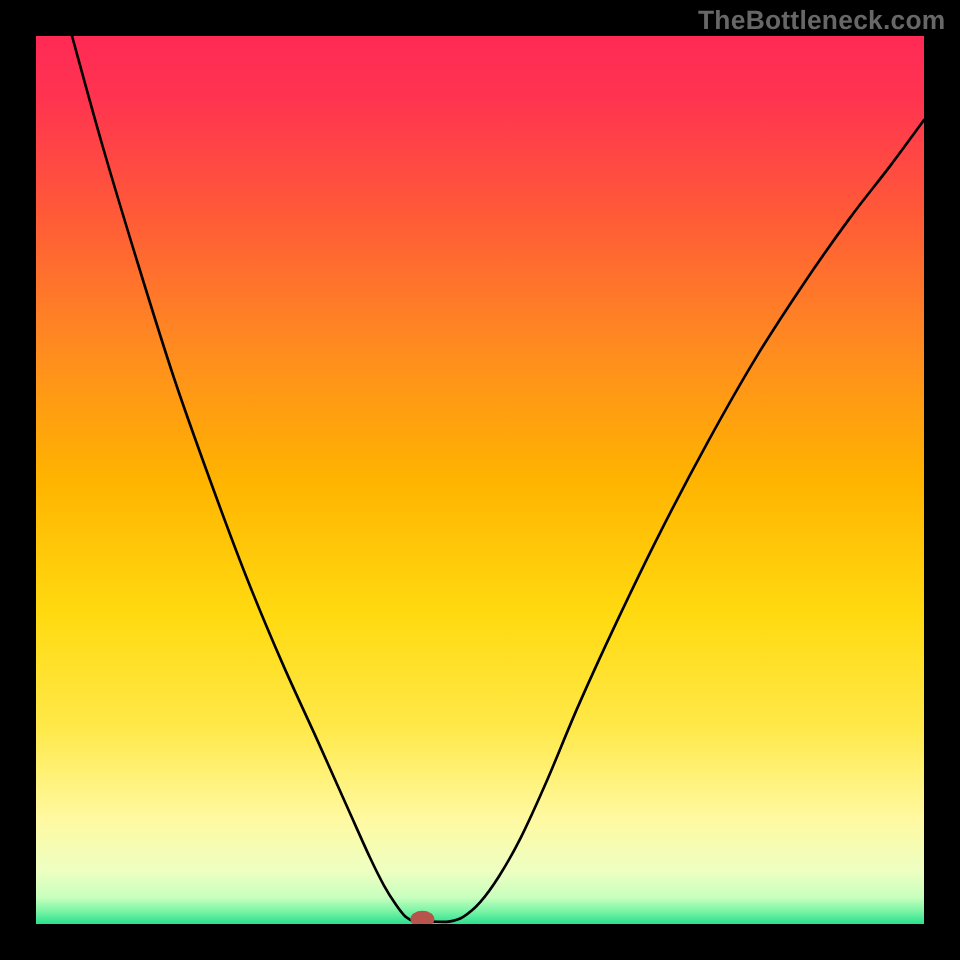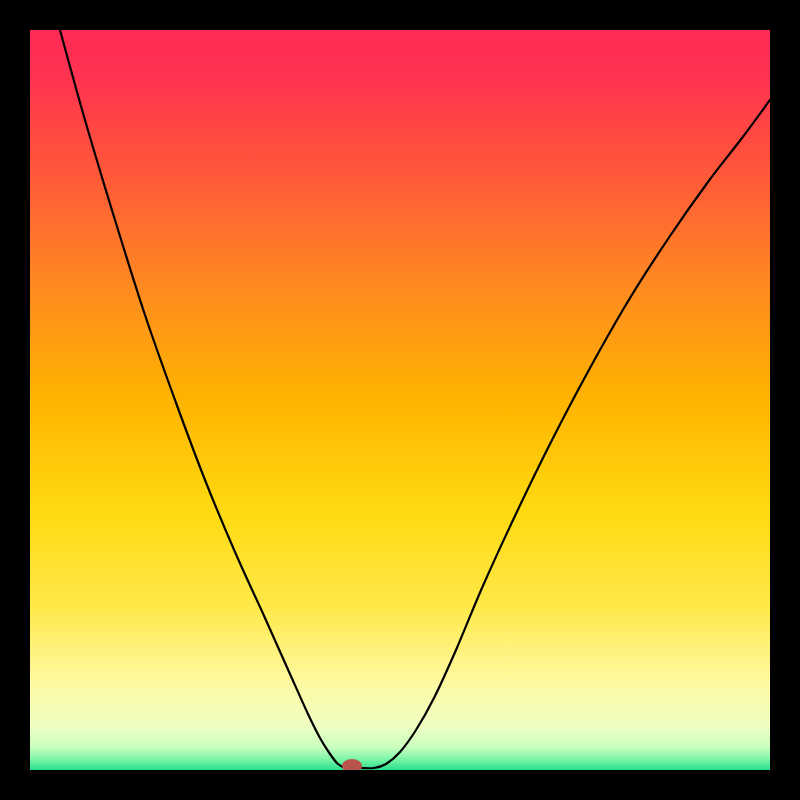--- a/index.html
+++ b/index.html
@@ -46,20 +46,21 @@
     stroke-linejoin: round;
   }
   .marker {
     fill: #b7544c;
   }
 </style>
 </head>
 <body>
 
 <div class="frame">
+  <div class="watermark">TheBottleneck.com</div>
 
   <div class="plot-area">
     <svg id="chart-svg" width="740" height="740" viewBox="0 0 740 740" preserveAspectRatio="none">
       <defs>
         <linearGradient id="bg-grad" x1="0" y1="0" x2="0" y2="1">
             <stop offset="0.00%" stop-color="#ff2a55"></stop>
             <stop offset="7.00%" stop-color="#ff3450"></stop>
             <stop offset="20.00%" stop-color="#ff5a38"></stop>
             <stop offset="35.00%" stop-color="#ff8b20"></stop>
             <stop offset="50.00%" stop-color="#ffb400"></stop>

